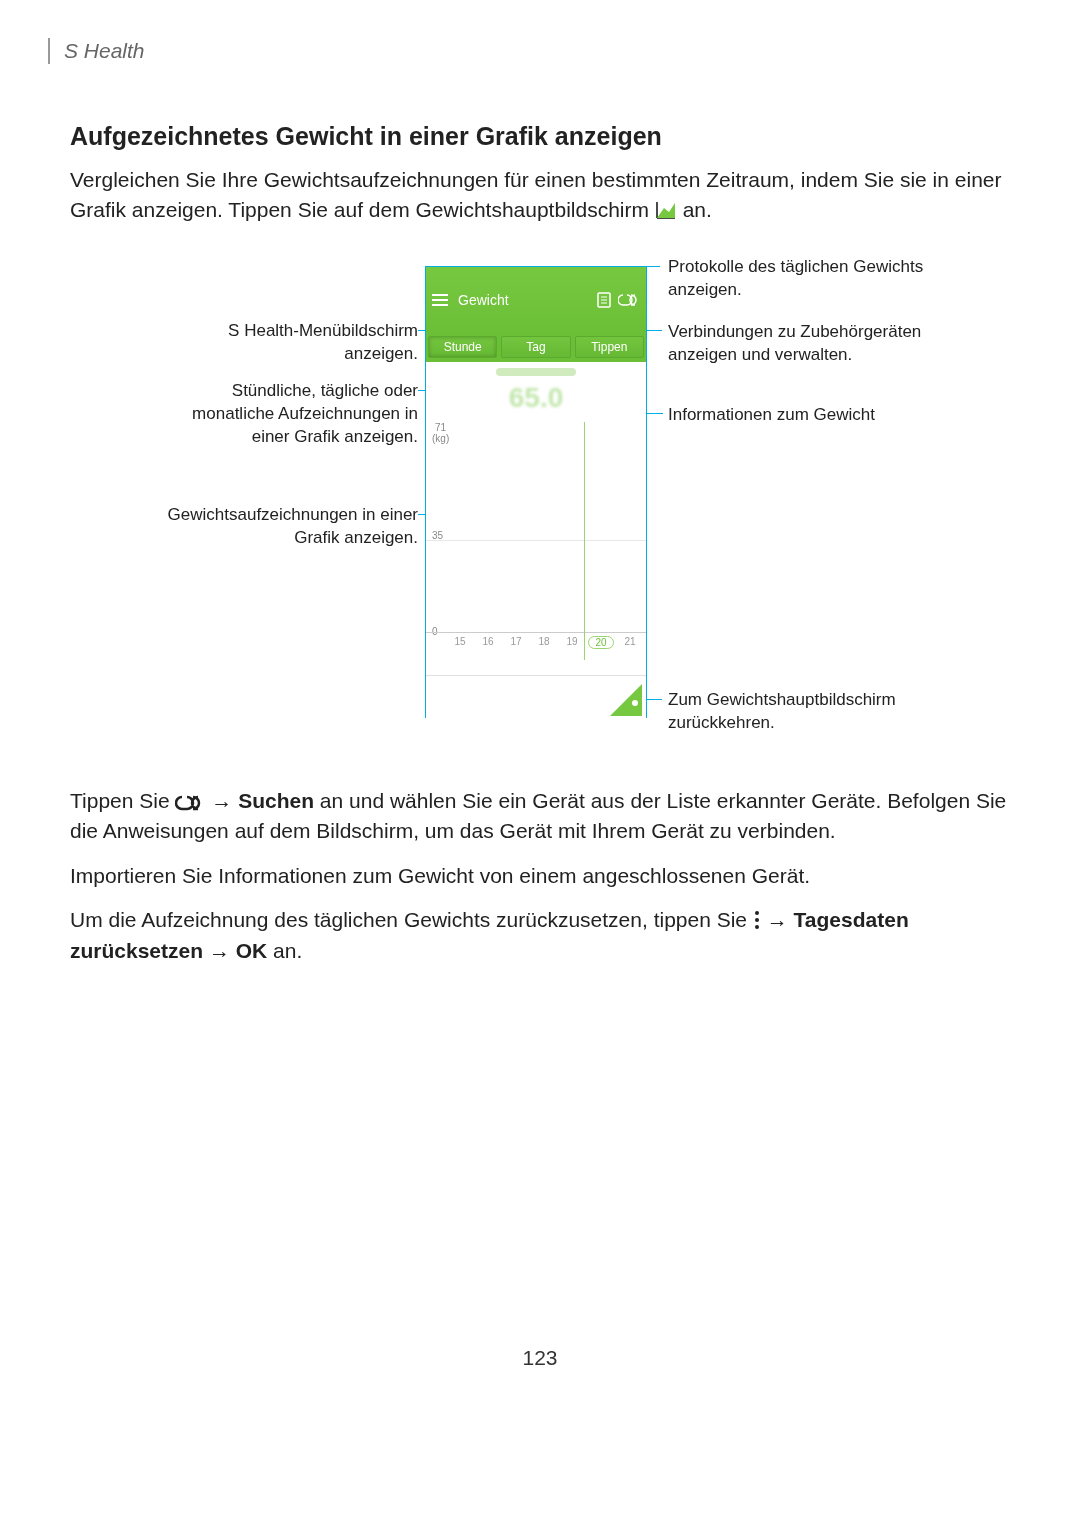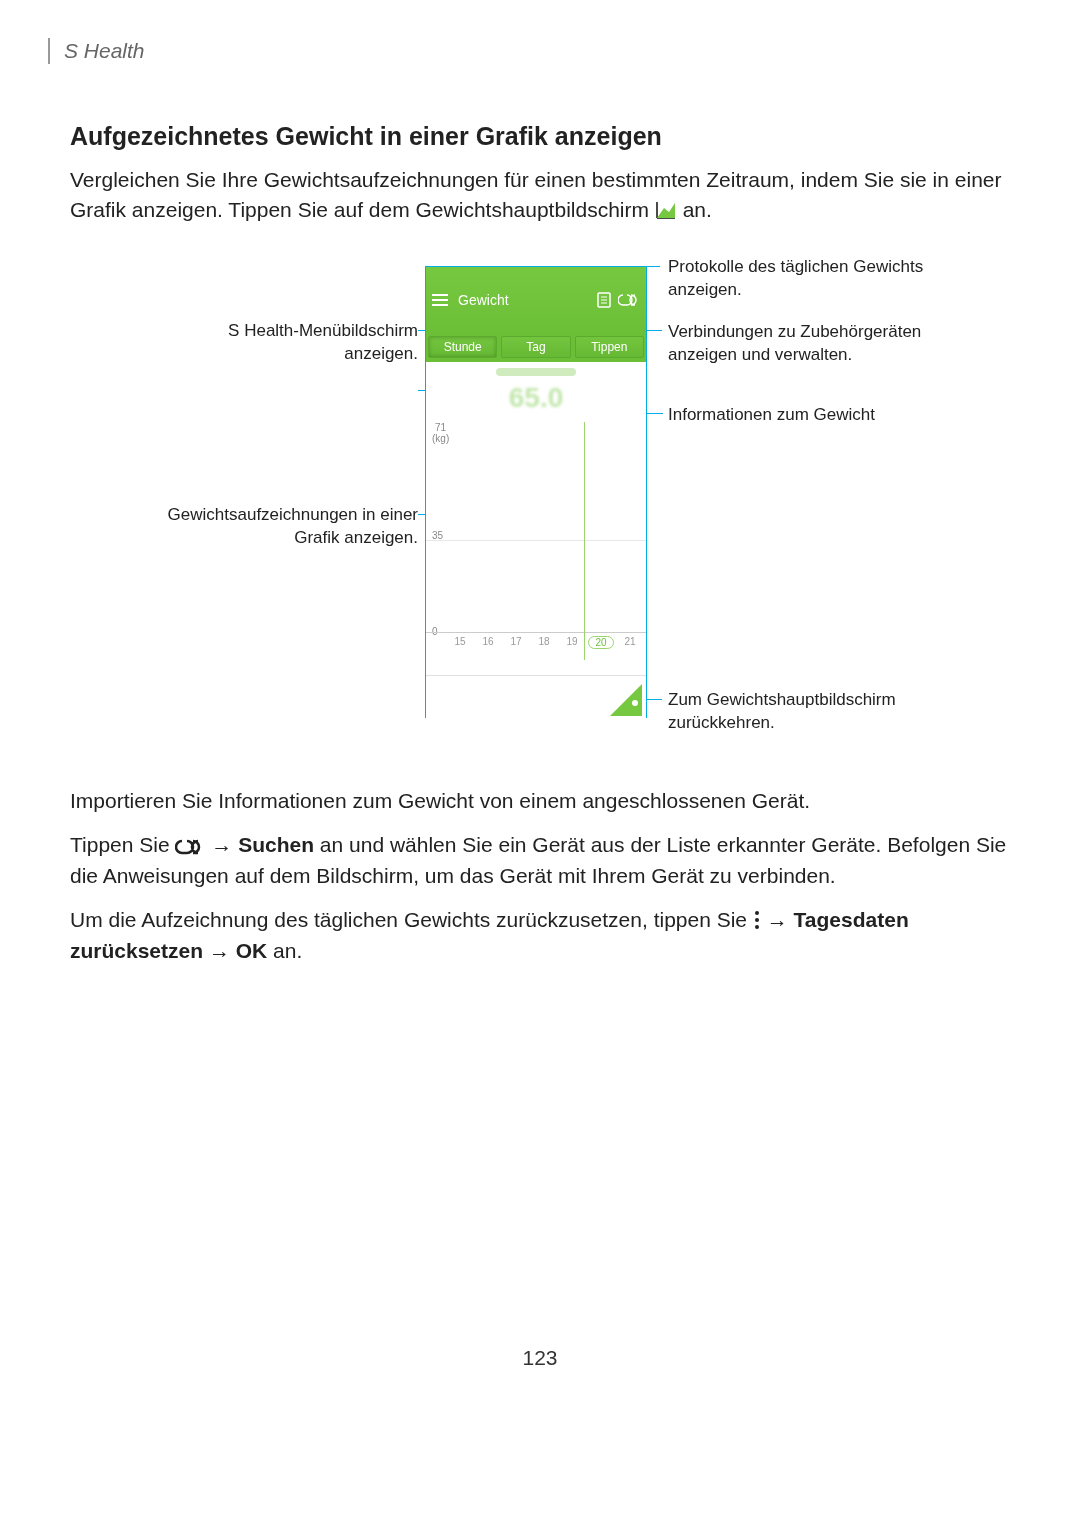--- a/index.html
+++ b/index.html
@@ -239,20 +239,21 @@
 
     <div class="callout right" style="left:598px; top:158px;">Informationen zum Gewicht</div>
     <div class="lead" style="left:575px; top:167px; width:18px;"></div>
 
     <div class="callout right" style="left:598px; top:443px;">Zum Gewichtshauptbildschirm zurückkehren.</div>
     <div class="lead" style="left:572px; top:453px; width:20px;"></div>
 
     <div class="callout left" style="left:96px; top:74px;">S Health-Menübildschirm anzeigen.</div>
     <div class="lead" style="left:348px; top:84px; width:14px;"></div>
 
+    <div class="callout left" style="left:96px; top:134px;">Stündliche, tägliche oder monatliche Aufzeichnungen in einer Grafik anzeigen.</div>
     <div class="lead" style="left:348px; top:144px; width:48px;"></div>
     <div class="lead-v" style="left:396px; top:115px; height:29px;"></div>
 
     <div class="callout left" style="left:96px; top:258px;">Gewichtsaufzeichnungen in einer Grafik anzeigen.</div>
     <div class="lead" style="left:348px; top:268px; width:8px;"></div>
 
     <div class="phone">
       <div class="phone-bar">
         <svg width="16" height="14" viewBox="0 0 16 14">
           <rect x="0" y="1" width="16" height="2" fill="#fff"></rect>
@@ -302,30 +303,30 @@
           <span class="xtick">21</span>
         </div>
       </div>
 
       <div class="bottom-strip">
         <div class="strip-triangle"></div>
       </div>
     </div>
   </div>
 
-  <p>Importieren Sie Informationen zum Gewicht von einem angeschlossenen Gerät.</p>
   <p>
     <span>Tippen Sie </span>
     <svg class="inline-icon" width="30" height="16" viewBox="0 0 30 16">
       <path d="M7 2 A6 6 0 0 0 7 14 L12 14 A6 6 0 0 0 12 2  M18 2 A6 6 0 0 1 18 14 L23 14 A6 6 0 0 1 23 2" fill="none" stroke="#222" stroke-width="2.5"></path>
     </svg>
     <span> → </span>
     <span class="bold">Suchen</span>
     <span> an und wählen Sie ein Gerät aus der Liste erkannter Geräte. Befolgen Sie die Anweisungen auf dem Bildschirm, um das Gerät mit Ihrem Gerät zu verbinden.</span>
   </p>
+  <p>Importieren Sie Informationen zum Gewicht von einem angeschlossenen Gerät.</p>
 
   <p>
     <span>Um die Aufzeichnung des täglichen Gewichts zurückzusetzen, tippen Sie </span>
     <svg class="inline-icon" width="8" height="20" viewBox="0 0 8 20">
       <circle cx="4" cy="3" r="2" fill="#222"></circle>
       <circle cx="4" cy="10" r="2" fill="#222"></circle>
       <circle cx="4" cy="17" r="2" fill="#222"></circle>
     </svg>
     <span> → </span>
     <span class="bold">Tagesdaten zurücksetzen</span>

